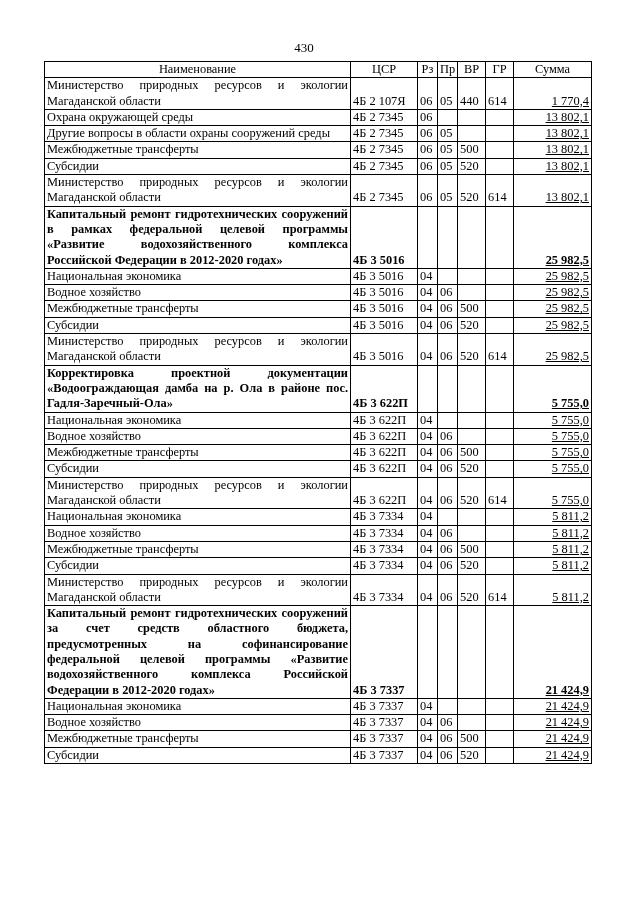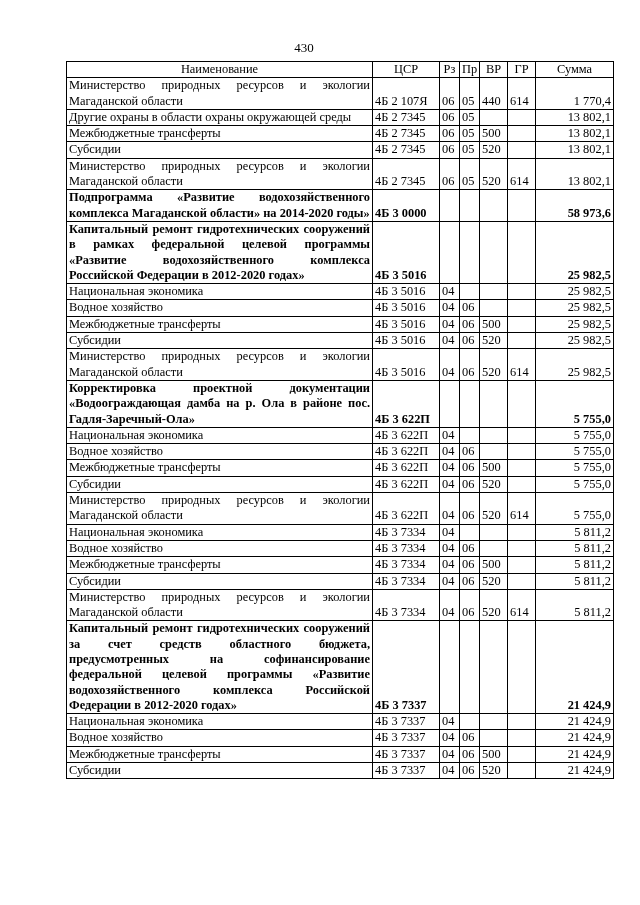--- a/index.html
+++ b/index.html
@@ -1,23 +1,23 @@
 <!DOCTYPE html>
 <html><head>
 <meta charset="utf-8">
 <style>
   html, body { margin: 0; padding: 0; background: #ffffff; }
   body { width: 640px; height: 905px; position: relative; font-family: "Liberation Serif", serif; color: #000; }
   .page-number { position: absolute; top: 40px; left: 0; width: 608px; text-align: center; font-size: 13px; }
-  table.budget { position: absolute; top: 61px; left: 66px; width: 547px; border-collapse: collapse; table-layout: fixed; font-size: 12.4px; line-height: 15.3px; }
+  table.budget { position: absolute; top: 61px; left: 44px; width: 547px; border-collapse: collapse; table-layout: fixed; font-size: 12.4px; line-height: 15.3px; }
   table.budget td, table.budget th { border: 1px solid #000; padding: 0 2px; vertical-align: bottom; font-weight: normal; }
   table.budget th { text-align: center; vertical-align: middle; height: 15px; }
   td.name { text-align: justify; text-align-last: left; margin-left: 46px; }
   td.code { white-space: nowrap; }
-  td.num { text-align: right; white-space: nowrap; }
+  td.num { text-align: right; white-space: nowrap; text-decoration: underline; }
   tr.bold td { font-weight: bold; }
   col.c-name { width: 306px; }
   col.c-csr { width: 67px; }
   col.c-rz { width: 20px; }
   col.c-pr { width: 20px; }
   col.c-vr { width: 28px; }
   col.c-gr { width: 28px; }
   col.c-sum { width: 78px; }
 </style>
 </head>
@@ -50,63 +50,63 @@
       <tr>
         <td class="name">Министерство природных ресурсов и экологии Магаданской области</td>
         <td class="code">4Б 2 107Я</td>
         <td class="code">06</td>
         <td class="code">05</td>
         <td class="code">440</td>
         <td class="code">614</td>
         <td class="num">1 770,4</td>
       </tr>
       <tr>
-        <td class="name">Другие охраны в области охраны окружающей среды</td>
-        <td class="code">4Б 2 7345</td>
-        <td class="code">06</td>
-        <td class="code">05</td>
-        <td class="code"></td>
-        <td class="code"></td>
-        <td class="num">13 802,1</td>
-      </tr>
-      <tr>
-        <td class="name">Межбюджетные трансферты</td>
-        <td class="code">4Б 2 7345</td>
-        <td class="code">06</td>
-        <td class="code">05</td>
-        <td class="code">500</td>
-        <td class="code"></td>
-        <td class="num">13 802,1</td>
-      </tr>
-      <tr>
-        <td class="name">Субсидии</td>
-        <td class="code">4Б 2 7345</td>
-        <td class="code">06</td>
-        <td class="code">05</td>
-        <td class="code">520</td>
-        <td class="code"></td>
-        <td class="num">13 802,1</td>
-      </tr>
-      <tr>
-        <td class="name">Министерство природных ресурсов и экологии Магаданской области</td>
-        <td class="code">4Б 2 7345</td>
-        <td class="code">06</td>
-        <td class="code">05</td>
-        <td class="code">520</td>
-        <td class="code">614</td>
-        <td class="num">13 802,1</td>
-      </tr>
-      <tr class="bold">
-        <td class="name">Подпрограмма «Развитие водохозяйственного комплекса Магаданской области» на 2014-2020 годы»</td>
-        <td class="code">4Б 3 0000</td>
-        <td class="code"></td>
-        <td class="code"></td>
-        <td class="code"></td>
-        <td class="code"></td>
-        <td class="num">58 973,6</td>
+        <td class="name">Охрана окружающей среды</td>
+        <td class="code">4Б 2 7345</td>
+        <td class="code">06</td>
+        <td class="code"></td>
+        <td class="code"></td>
+        <td class="code"></td>
+        <td class="num">13 802,1</td>
+      </tr>
+      <tr>
+        <td class="name">Другие вопросы в области охраны сооружений среды</td>
+        <td class="code">4Б 2 7345</td>
+        <td class="code">06</td>
+        <td class="code">05</td>
+        <td class="code"></td>
+        <td class="code"></td>
+        <td class="num">13 802,1</td>
+      </tr>
+      <tr>
+        <td class="name">Межбюджетные трансферты</td>
+        <td class="code">4Б 2 7345</td>
+        <td class="code">06</td>
+        <td class="code">05</td>
+        <td class="code">500</td>
+        <td class="code"></td>
+        <td class="num">13 802,1</td>
+      </tr>
+      <tr>
+        <td class="name">Субсидии</td>
+        <td class="code">4Б 2 7345</td>
+        <td class="code">06</td>
+        <td class="code">05</td>
+        <td class="code">520</td>
+        <td class="code"></td>
+        <td class="num">13 802,1</td>
+      </tr>
+      <tr>
+        <td class="name">Министерство природных ресурсов и экологии Магаданской области</td>
+        <td class="code">4Б 2 7345</td>
+        <td class="code">06</td>
+        <td class="code">05</td>
+        <td class="code">520</td>
+        <td class="code">614</td>
+        <td class="num">13 802,1</td>
       </tr>
       <tr class="bold">
         <td class="name">Капитальный ремонт гидротехнических сооружений в рамках федеральной целевой программы «Развитие водохозяйственного комплекса Российской Федерации в 2012-2020 годах»</td>
         <td class="code">4Б 3 5016</td>
         <td class="code"></td>
         <td class="code"></td>
         <td class="code"></td>
         <td class="code"></td>
         <td class="num">25 982,5</td>
       </tr>

